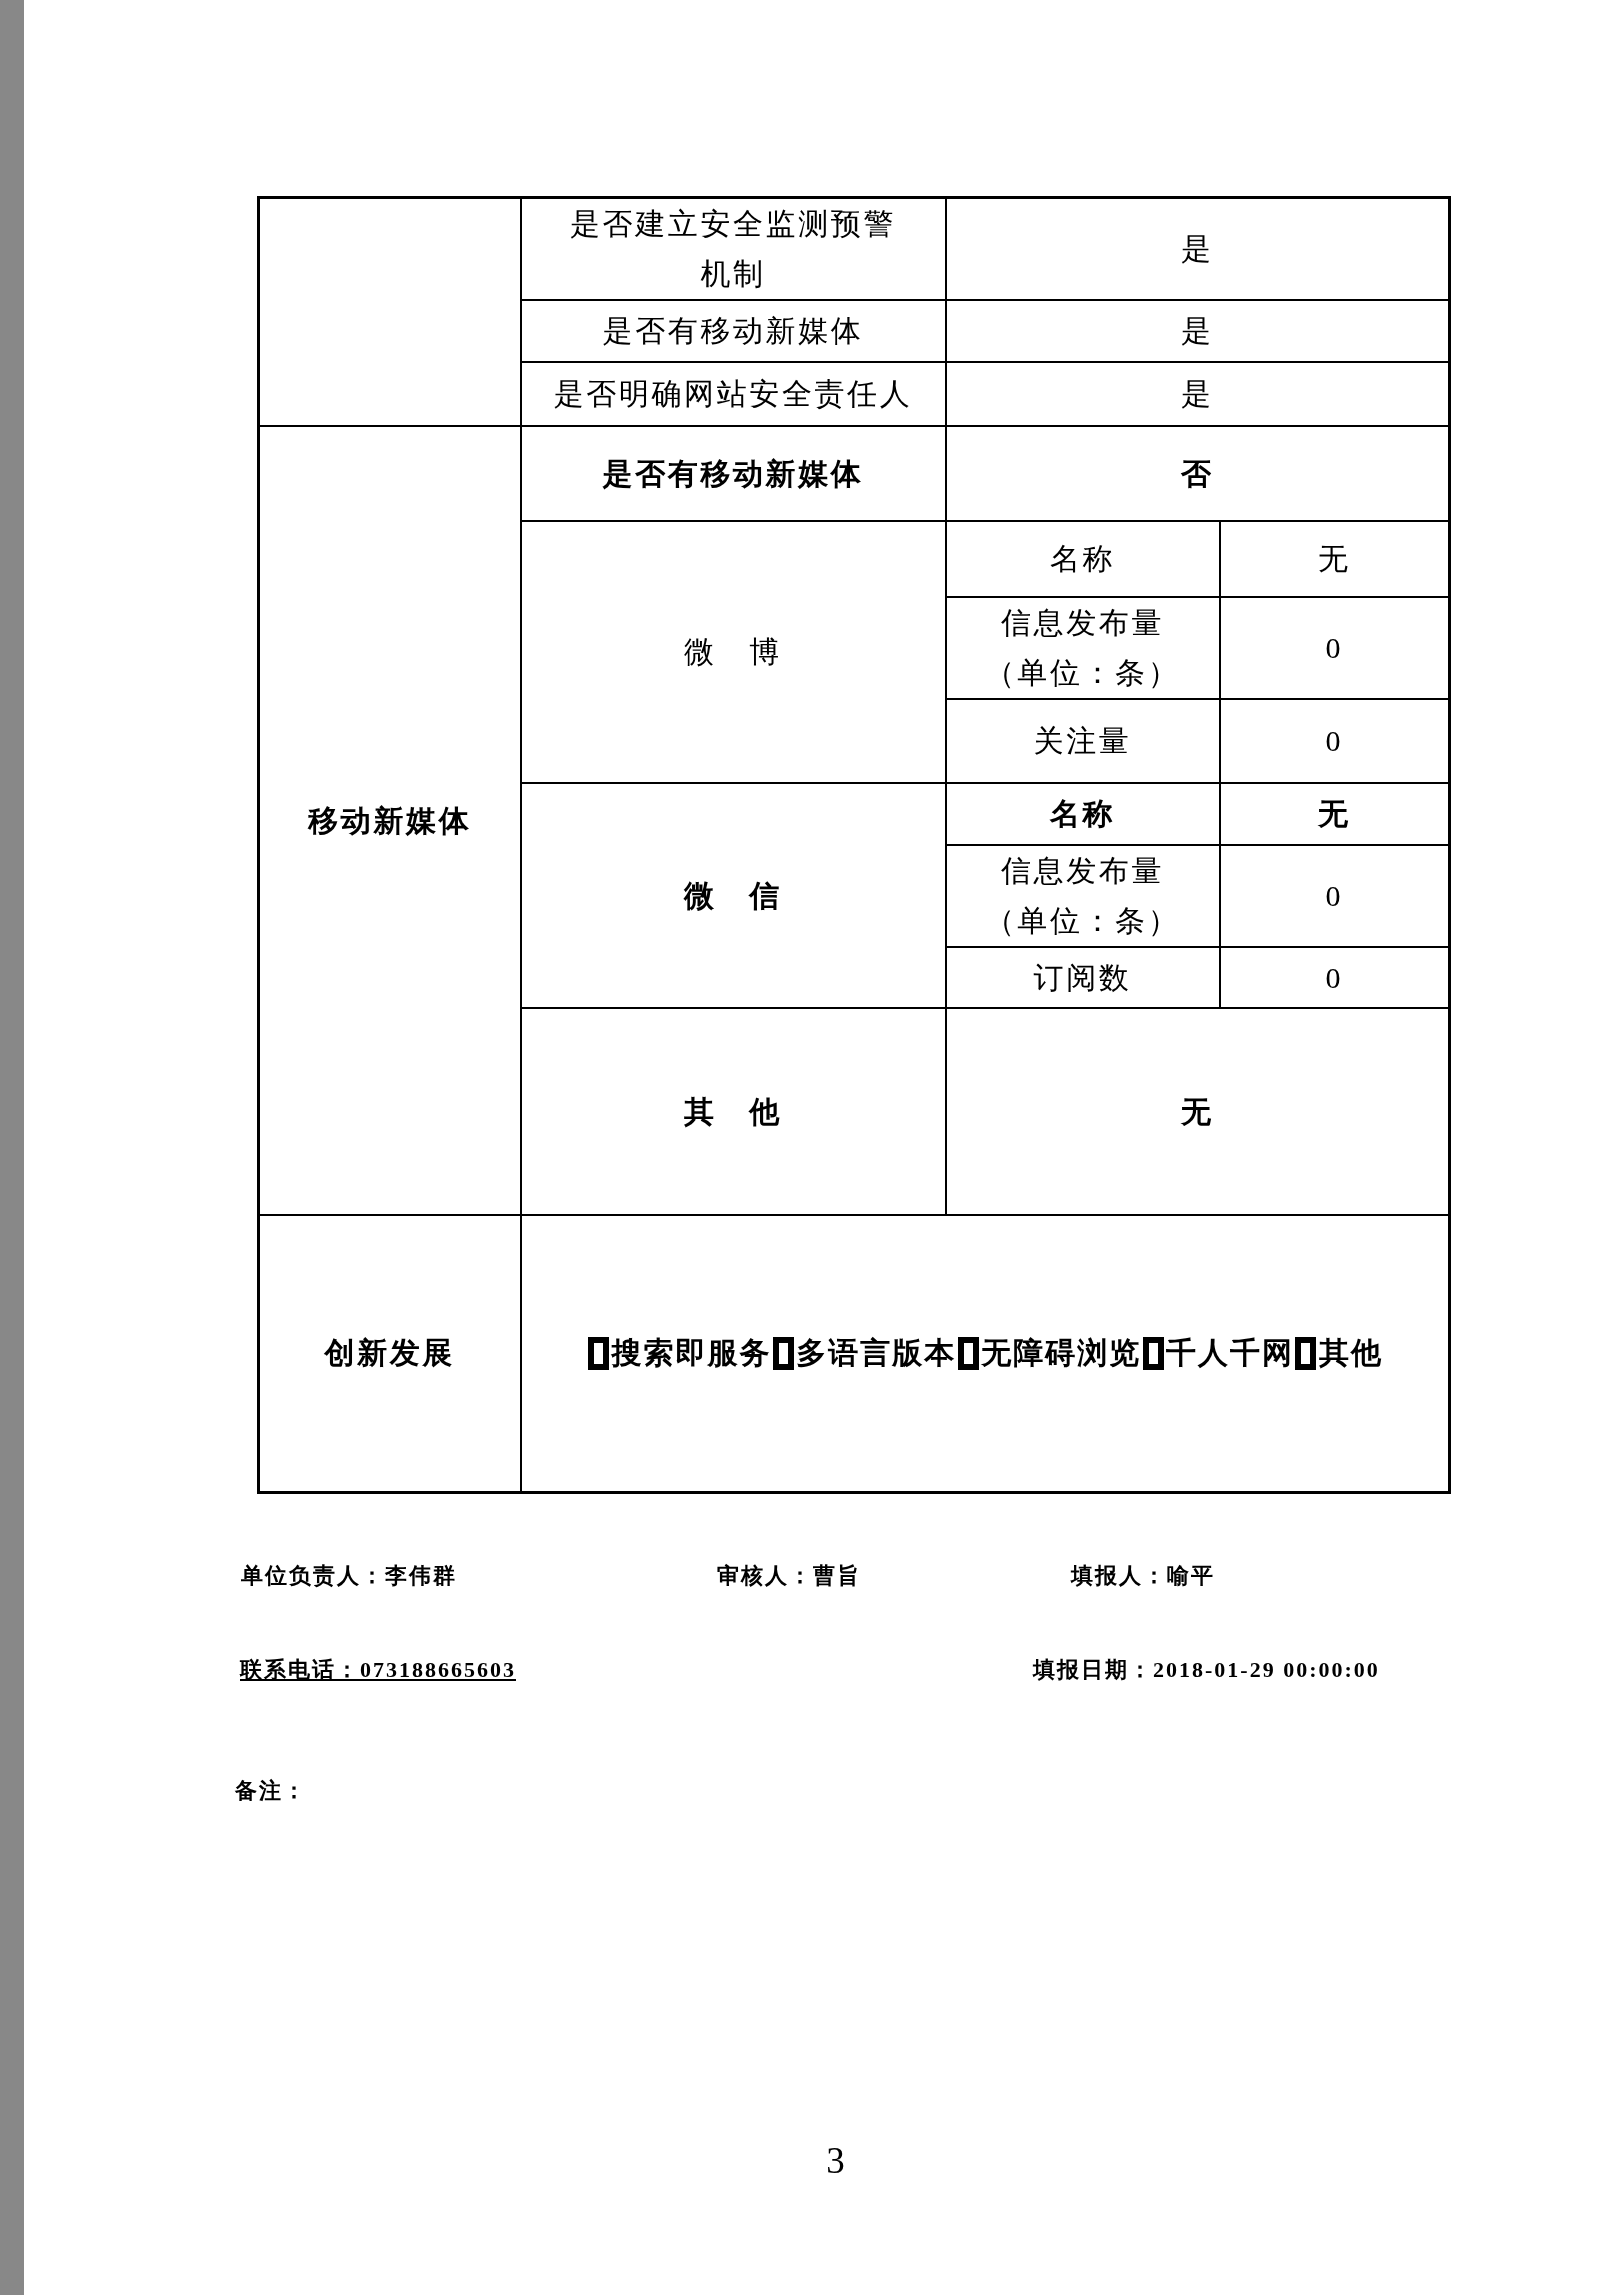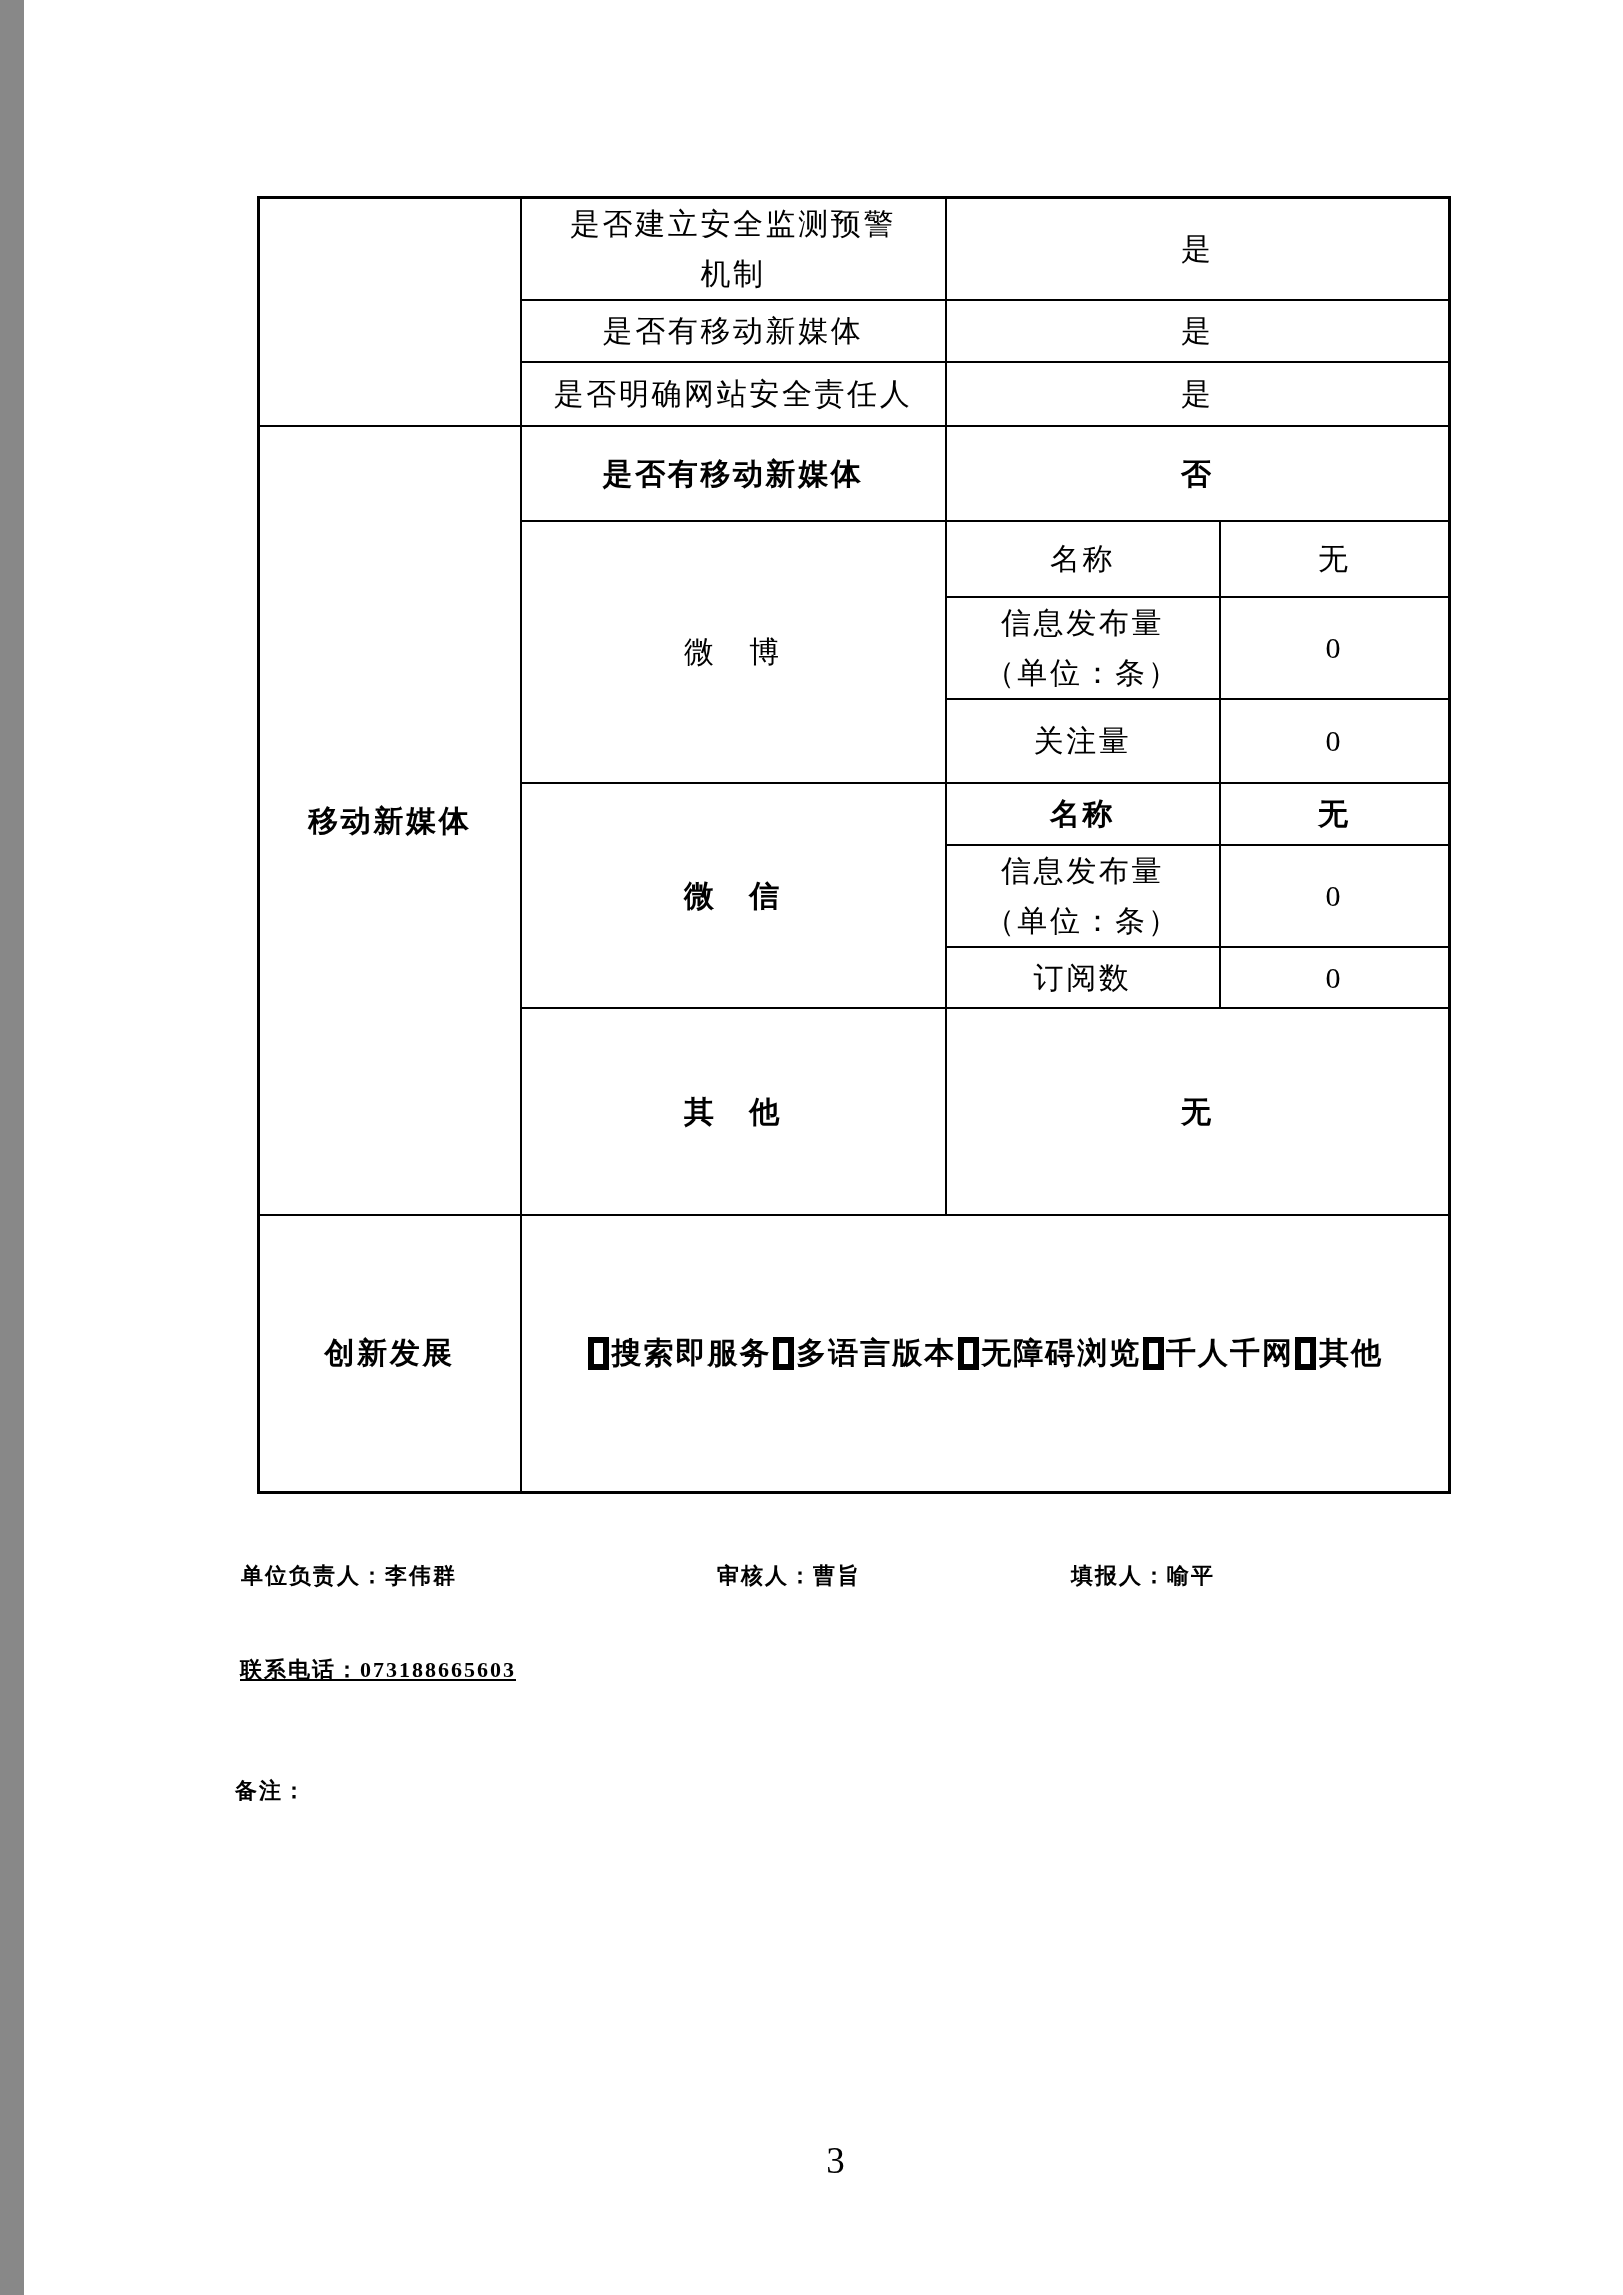--- a/index.html
+++ b/index.html
@@ -134,18 +134,19 @@
       </td>
     </tr>
   </tbody>
     </table>
 
   <div class="fline" style="left:217px; top:1561px;">单位负责人：李伟群</div>
   <div class="fline" style="left:693px; top:1561px;">审核人：曹旨</div>
   <div class="fline" style="left:1047px; top:1561px;">填报人：喻平</div>
 
   <div class="fline" style="left:216px; top:1655px;text-decoration:underline;">联系电话：073188665603</div>
+  <div class="fline" style="left:1009px; top:1655px;">填报日期：2018-01-29 00:00:00</div>
 
   <div class="fline" style="left:211px; top:1776px;text-align:center;">备注：</div>
 
   <div class="pagenum">3</div>
 </div>
 
 
 </body></html>

